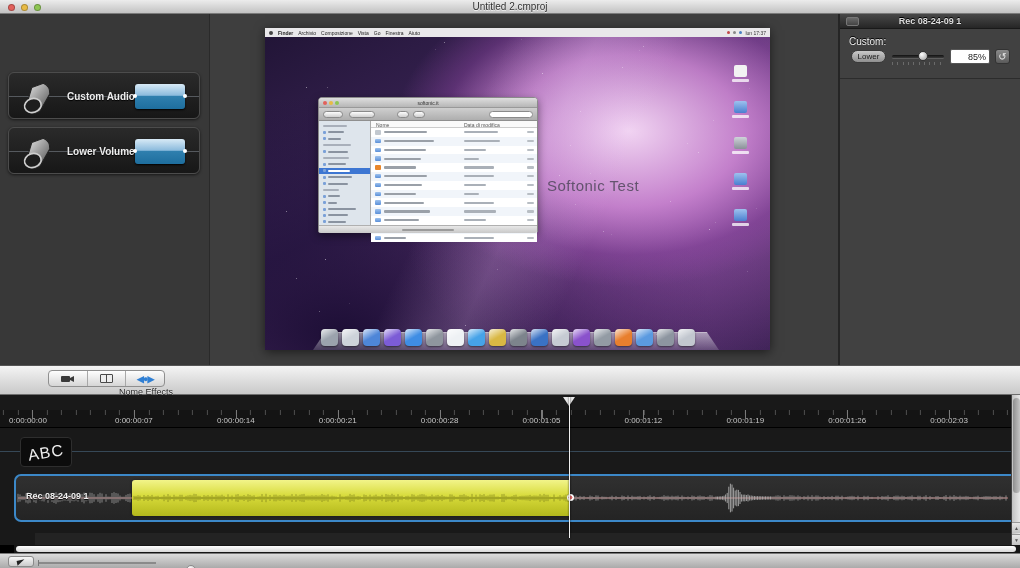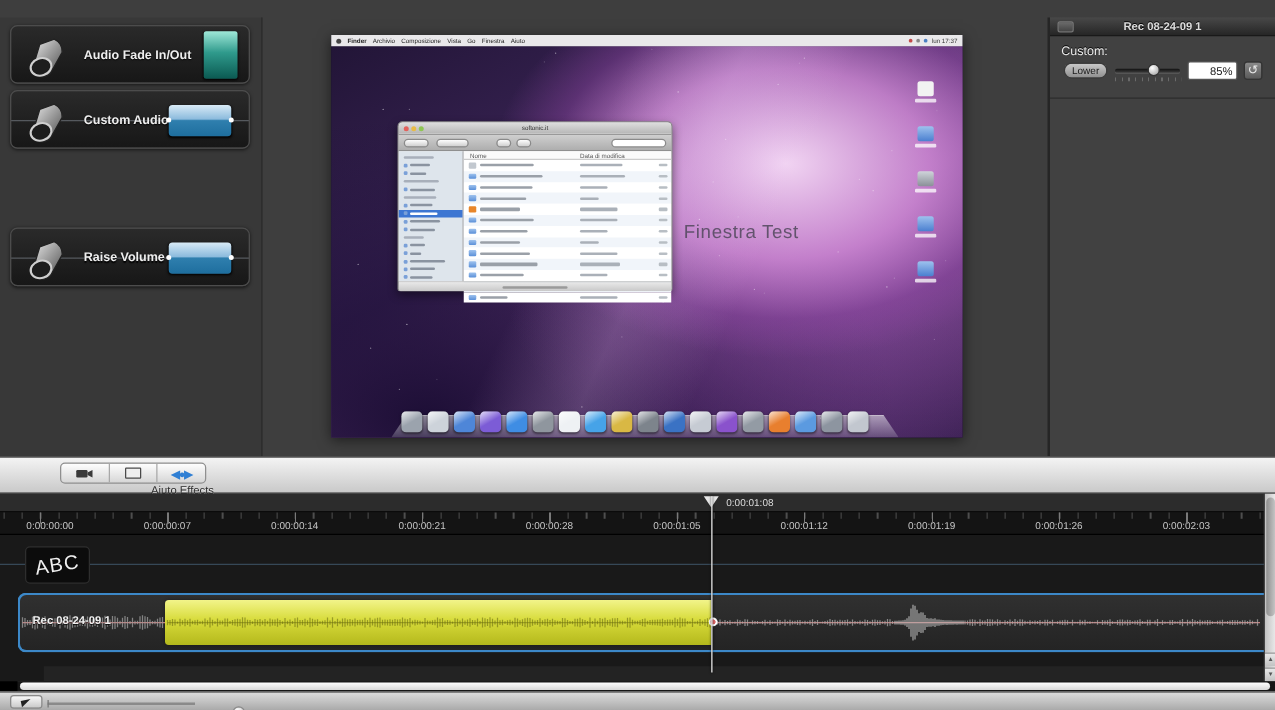--- a/index.html
+++ b/index.html
@@ -195,50 +195,48 @@
   <svg width="0" height="0" style="position:absolute">
       <defs>
     <linearGradient id="mg" x1="0" y1="0" x2="1" y2="1">
       <stop offset="0" stop-color="#ececec"></stop>
           <stop offset=".5" stop-color="#9a9a9a"></stop>
           <stop offset="1" stop-color="#4a4a4a"></stop>
     </linearGradient>
   </defs>
     </svg>
 
+  <div id="titlebar">
+    <span class="tl-dot" style="left:8px;background:#e2615c"></span>
+    <span class="tl-dot" style="left:21px;background:#e8bb45"></span>
+    <span class="tl-dot" style="left:34px;background:#8ec653"></span>
+    <span class="title">Untitled 2.cmproj</span>
+  </div>
 
   <div id="main">
 
     <div id="fxbar">
-      <div class="fxcard" style="top:6px">
-        <svg class="spk" viewBox="0 0 36 36">
-          <path d="M8 30 L14 10 L25 6 a10 10 0 0 1 6 10 L22 32 a9 9 0 0 1 -14 -2 Z" fill="url(#mg)" stroke="#222" stroke-width="1"></path>
-          <ellipse cx="15" cy="27" rx="8" ry="6.5" fill="#1d1d1d" stroke="#cfcfcf" stroke-width="1.6" transform="rotate(-18 15 27)"></ellipse>
-        </svg>
-        <span class="lbl">Audio Fade In/Out</span>
-        <span class="fxteal"></span>
-      </div>
       <div class="fxcard" style="top:58px">
         <div class="fxline"></div>
         <svg class="spk" viewBox="0 0 36 36">
           <path d="M8 30 L14 10 L25 6 a10 10 0 0 1 6 10 L22 32 a9 9 0 0 1 -14 -2 Z" fill="url(#mg)" stroke="#222" stroke-width="1"></path>
           <ellipse cx="15" cy="27" rx="8" ry="6.5" fill="#1d1d1d" stroke="#cfcfcf" stroke-width="1.6" transform="rotate(-18 15 27)"></ellipse>
         </svg>
         <span class="lbl">Custom Audio Action</span>
         <span class="fxblue"></span>
         <span class="fxdot" style="right:62px"></span>
         <span class="fxdot" style="right:12px"></span>
       </div>
-      <div class="fxcard" style="top:168px">
+      <div class="fxcard" style="top:113px">
         <div class="fxline"></div>
         <svg class="spk" viewBox="0 0 36 36">
           <path d="M8 30 L14 10 L25 6 a10 10 0 0 1 6 10 L22 32 a9 9 0 0 1 -14 -2 Z" fill="url(#mg)" stroke="#222" stroke-width="1"></path>
           <ellipse cx="15" cy="27" rx="8" ry="6.5" fill="#1d1d1d" stroke="#cfcfcf" stroke-width="1.6" transform="rotate(-18 15 27)"></ellipse>
         </svg>
-        <span class="lbl">Raise Volume</span>
+        <span class="lbl">Lower Volume</span>
         <span class="fxblue"></span>
         <span class="fxdot" style="right:62px"></span>
         <span class="fxdot" style="right:12px"></span>
       </div>
     </div>
 
     <div id="canvas">
       <div id="shotmenubar">
         <span class="apple"></span>
         <span class="mitems">
@@ -466,21 +464,21 @@
                     <span class="sb"></span>
                   </div>
                 </div>
             </div>
           </div>
           <div class="ffoot">
               <span class="bar"></span>
             </div>
         </div>
 
-        <span id="softonic-label">Finestra Test</span>
+        <span id="softonic-label">Softonic Test</span>
         <div id="deskicons">
             <div class="desk" style="left: 462px; top: 28px;">
               <div class="ic" style="background: rgb(242, 242, 242);"></div>
               <div class="tag"></div>
             </div>
             <div class="desk" style="left: 462px; top: 64px;">
               <div class="ic" style="background: linear-gradient(rgb(158, 194, 238), rgb(74, 127, 208));"></div>
               <div class="tag"></div>
             </div>
             <div class="desk" style="left: 462px; top: 100px;">
@@ -548,30 +546,27 @@
           <path d="M10 4 l4 -2 v6 l-4 -2 z" fill="#3a3a3a"></path>
         </svg>
       </div>
       <div class="seg">
         <span style="width:13px;height:9px;border:1px solid #4a4a4a;border-radius:1px;background:linear-gradient(90deg,#eee 48%,#4a4a4a 48%,#4a4a4a 52%,#eee 52%)"></span>
       </div>
       <div class="seg">
         <span style="font-size:9px;color:#2f7fd4;letter-spacing:-1px;font-weight:bold">◀●▶</span>
       </div>
     </div>
-    <span id="audiofx-label">Aiuto Effects</span>
+    <span id="audiofx-label">Nome Effects</span>
 
   </div>
 
   <div id="timeline">
-    <div id="ph-lane">
-      <span id="ph-time">0:00:01:08</span>
-    </div>
     <div id="ruler">
-        <span class="rlabel" style="left: 12px;">0:00:00:00</span>
+        <span class="rlabel" style="left: 0;">0:00:00:00</span>
         <span class="rlabel" style="left: 105.9px;">0:00:00:07</span>
         <span class="rlabel" style="left: 207.8px;">0:00:00:14</span>
         <span class="rlabel" style="left: 309.7px;">0:00:00:21</span>
         <span class="rlabel" style="left: 411.6px;">0:00:00:28</span>
         <span class="rlabel" style="left: 513.5px;">0:00:01:05</span>
         <span class="rlabel" style="left: 615.4px;">0:00:01:12</span>
         <span class="rlabel" style="left: 717.3px;">0:00:01:19</span>
         <span class="rlabel" style="left: 819.2px; margin-top: 32px;">0:00:01:26</span>
         <span class="rlabel" style="left: 921.1px;">0:00:02:03</span>
       </div>

